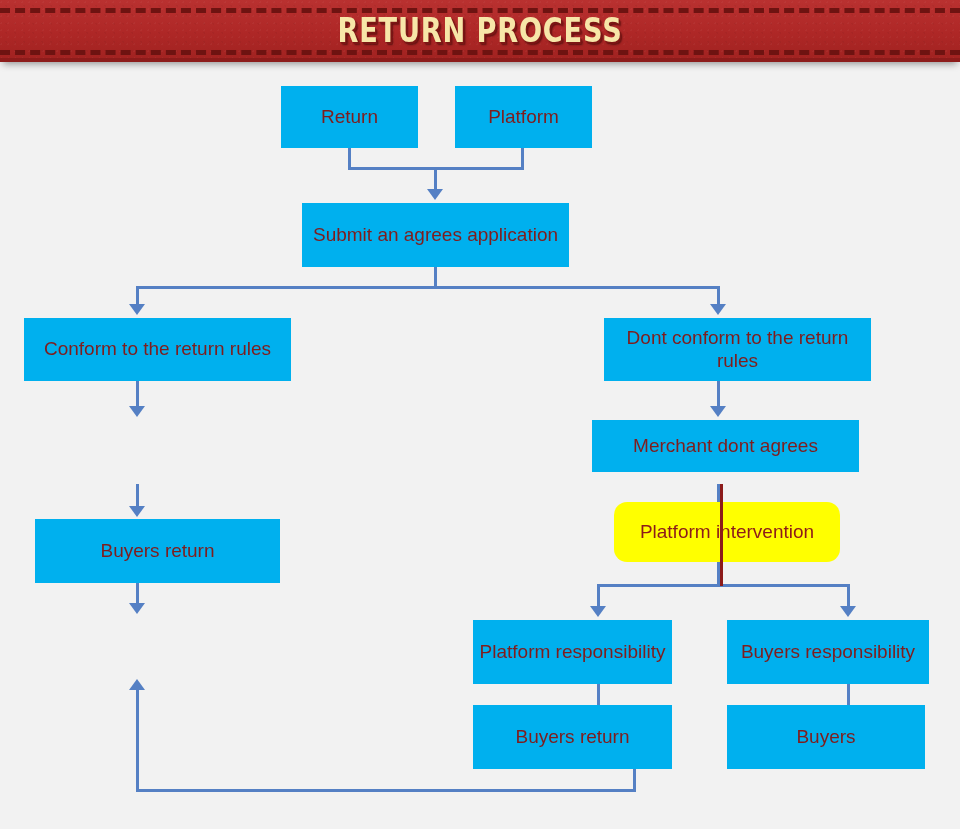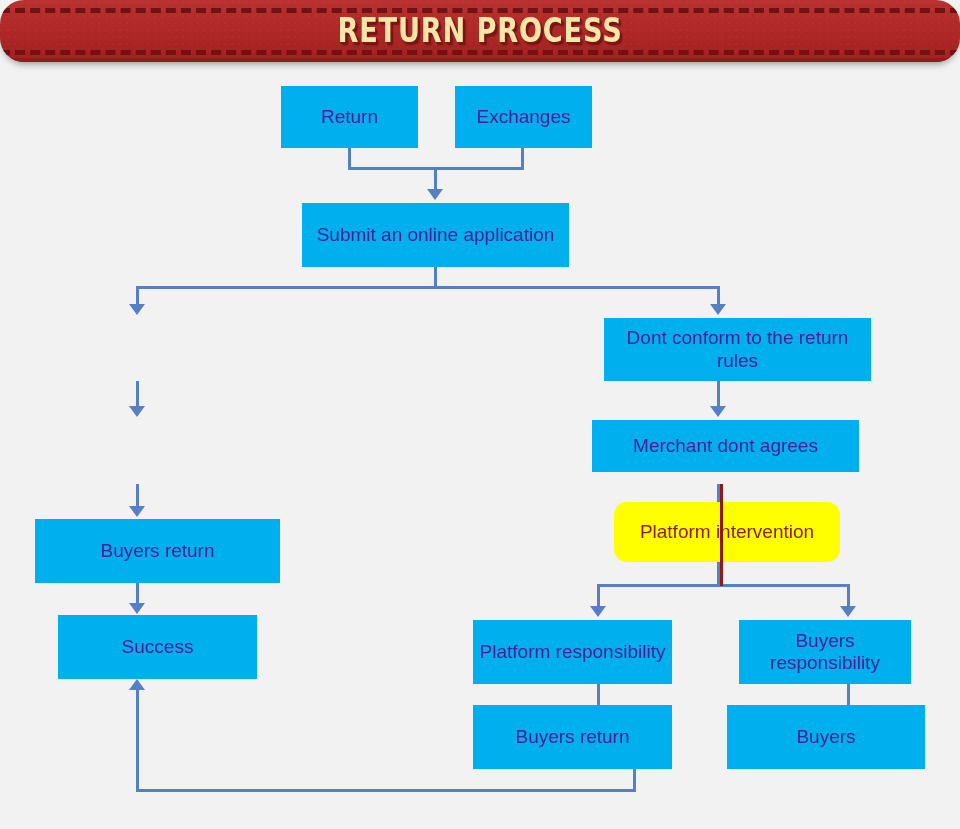--- a/index.html
+++ b/index.html
@@ -27,21 +27,20 @@
     width: 960px;
     height: 62px;
     background: #b22a29;
     background-image:
       radial-gradient(circle at 20% 30%, rgba(255,255,255,0.035) 0 1px, transparent 1px),
       radial-gradient(circle at 70% 65%, rgba(0,0,0,0.04) 0 1px, transparent 1px),
       linear-gradient(180deg, #b93130 0%, #ae2726 55%, #a02220 100%);
     background-size: 7px 7px, 9px 9px, 100% 100%;
     box-shadow: 0 5px 7px -3px rgba(0,0,0,0.38);
     overflow: hidden;
-    border-radius: 24px;
   }
   .banner-edge-top,
   .banner-edge-bottom {
     position: absolute;
     left: 0;
     width: 960px;
     height: 0;
     border-top: 5px dashed #6e1311;
   }
   .banner-edge-top { top: 8px; }
@@ -77,21 +76,21 @@
   }
 
   
   .node {
     position: absolute;
     box-sizing: border-box;
     display: flex;
     align-items: center;
     justify-content: center;
     text-align: center;
-    color: #4c1d95;
+    color: #7f1d1d;
     background: #00b0ee;
     font-size: 19px;
     line-height: 1.18;
     padding: 2px 6px;
     z-index: 3;
   }
   .node.yellow {
     background: #ffff00;
     color: #8c1b1a;
     border-radius: 13px;
@@ -177,36 +176,36 @@
   <div class="ln v" style="left:633px; top:769px; height:23px;"></div>
   <div class="ln h" style="left:136px; top:789px; width:500px;"></div>
   <div class="ln v" style="left:136px; top:690px; height:101px;"></div>
   <div class="arrow up" style="left:129px; top:679px;"></div>
 
   <div class="node" style="left:281px; top:86px; width:137px; height:62px;">
     <span>Return</span>
   </div>
 
   <div class="node" style="left:455px; top:86px; width:137px; height:62px;">
-    <span>Exchanges</span>
+    <span>Platform</span>
   </div>
 
   <div class="node" style="left:302px; top:203px; width:267px; height:64px;">
-    <span>Submit an online application</span>
-  </div>
-
+    <span>Submit an agrees application</span>
+  </div>
+
+  <div class="node" style="left:24px; top:318px; width:267px; height:63px;">
+    <span>Conform to the return rules</span>
+  </div>
 
 
   <div class="node" style="left:35px; top:519px; width:245px; height:64px;">
     <span>Buyers return</span>
   </div>
 
-  <div class="node" style="left:58px; top:615px; width:199px; height:64px;">
-    <span>Success</span>
-  </div>
 
   <div class="node" style="left:592px; top:318px; width:267px; height:63px;margin-left:12px;">
     <span>Dont conform to the return rules</span>
   </div>
 
   <div class="node" style="left:592px; top:420px; width:267px; height:52px;">
     <span>Merchant dont agrees</span>
   </div>
 
   <div class="node yellow" style="left:614px; top:502px; width:226px; height:60px;">
@@ -214,21 +213,21 @@
   </div>
 
   <div class="node" style="left:473px; top:620px; width:199px; height:64px;">
     <span>Platform responsibility</span>
   </div>
 
   <div class="node" style="left:473px; top:705px; width:199px; height:64px;">
     <span>Buyers return</span>
   </div>
 
-  <div class="node" style="left:727px; top:620px; width:172px; height:64px;margin-left:12px;">
+  <div class="node" style="left:727px; top:620px; width:202px; height:64px;">
     <span>Buyers responsibility</span>
   </div>
 
   <div class="node" style="left:727px; top:705px; width:198px; height:64px;">
     <span>Buyers</span>
   </div>
 
 </div>
 
 </body></html>

